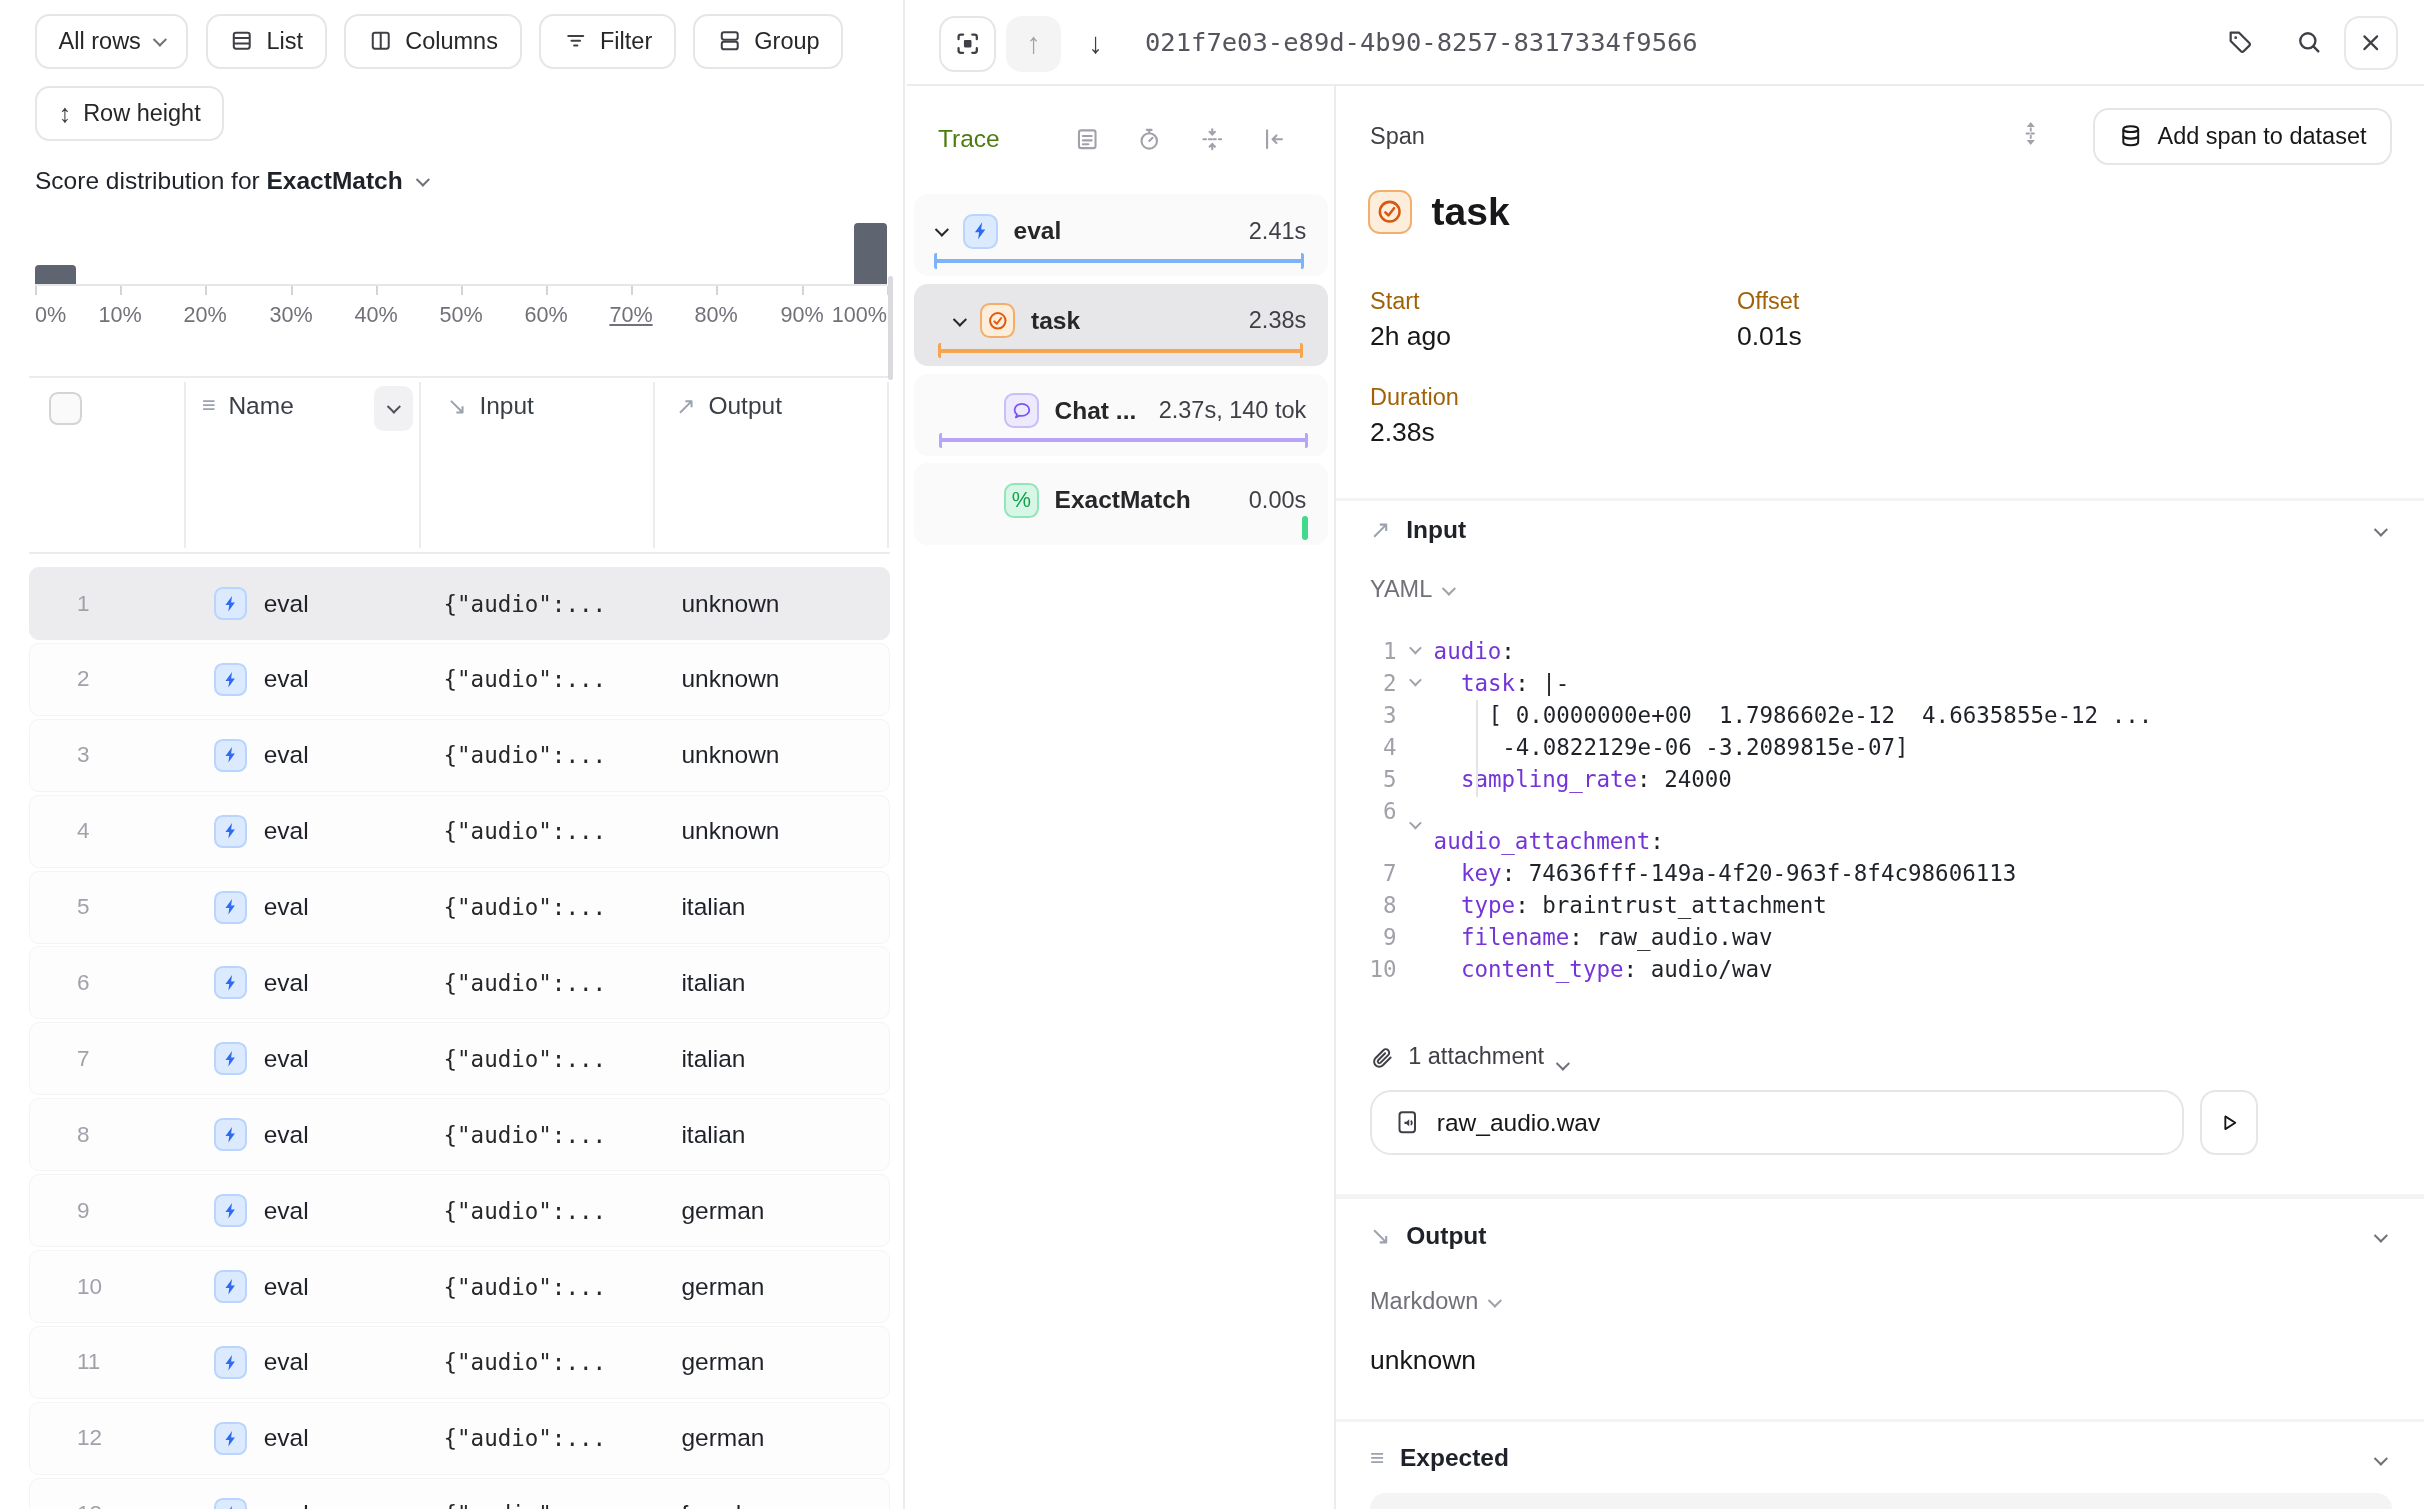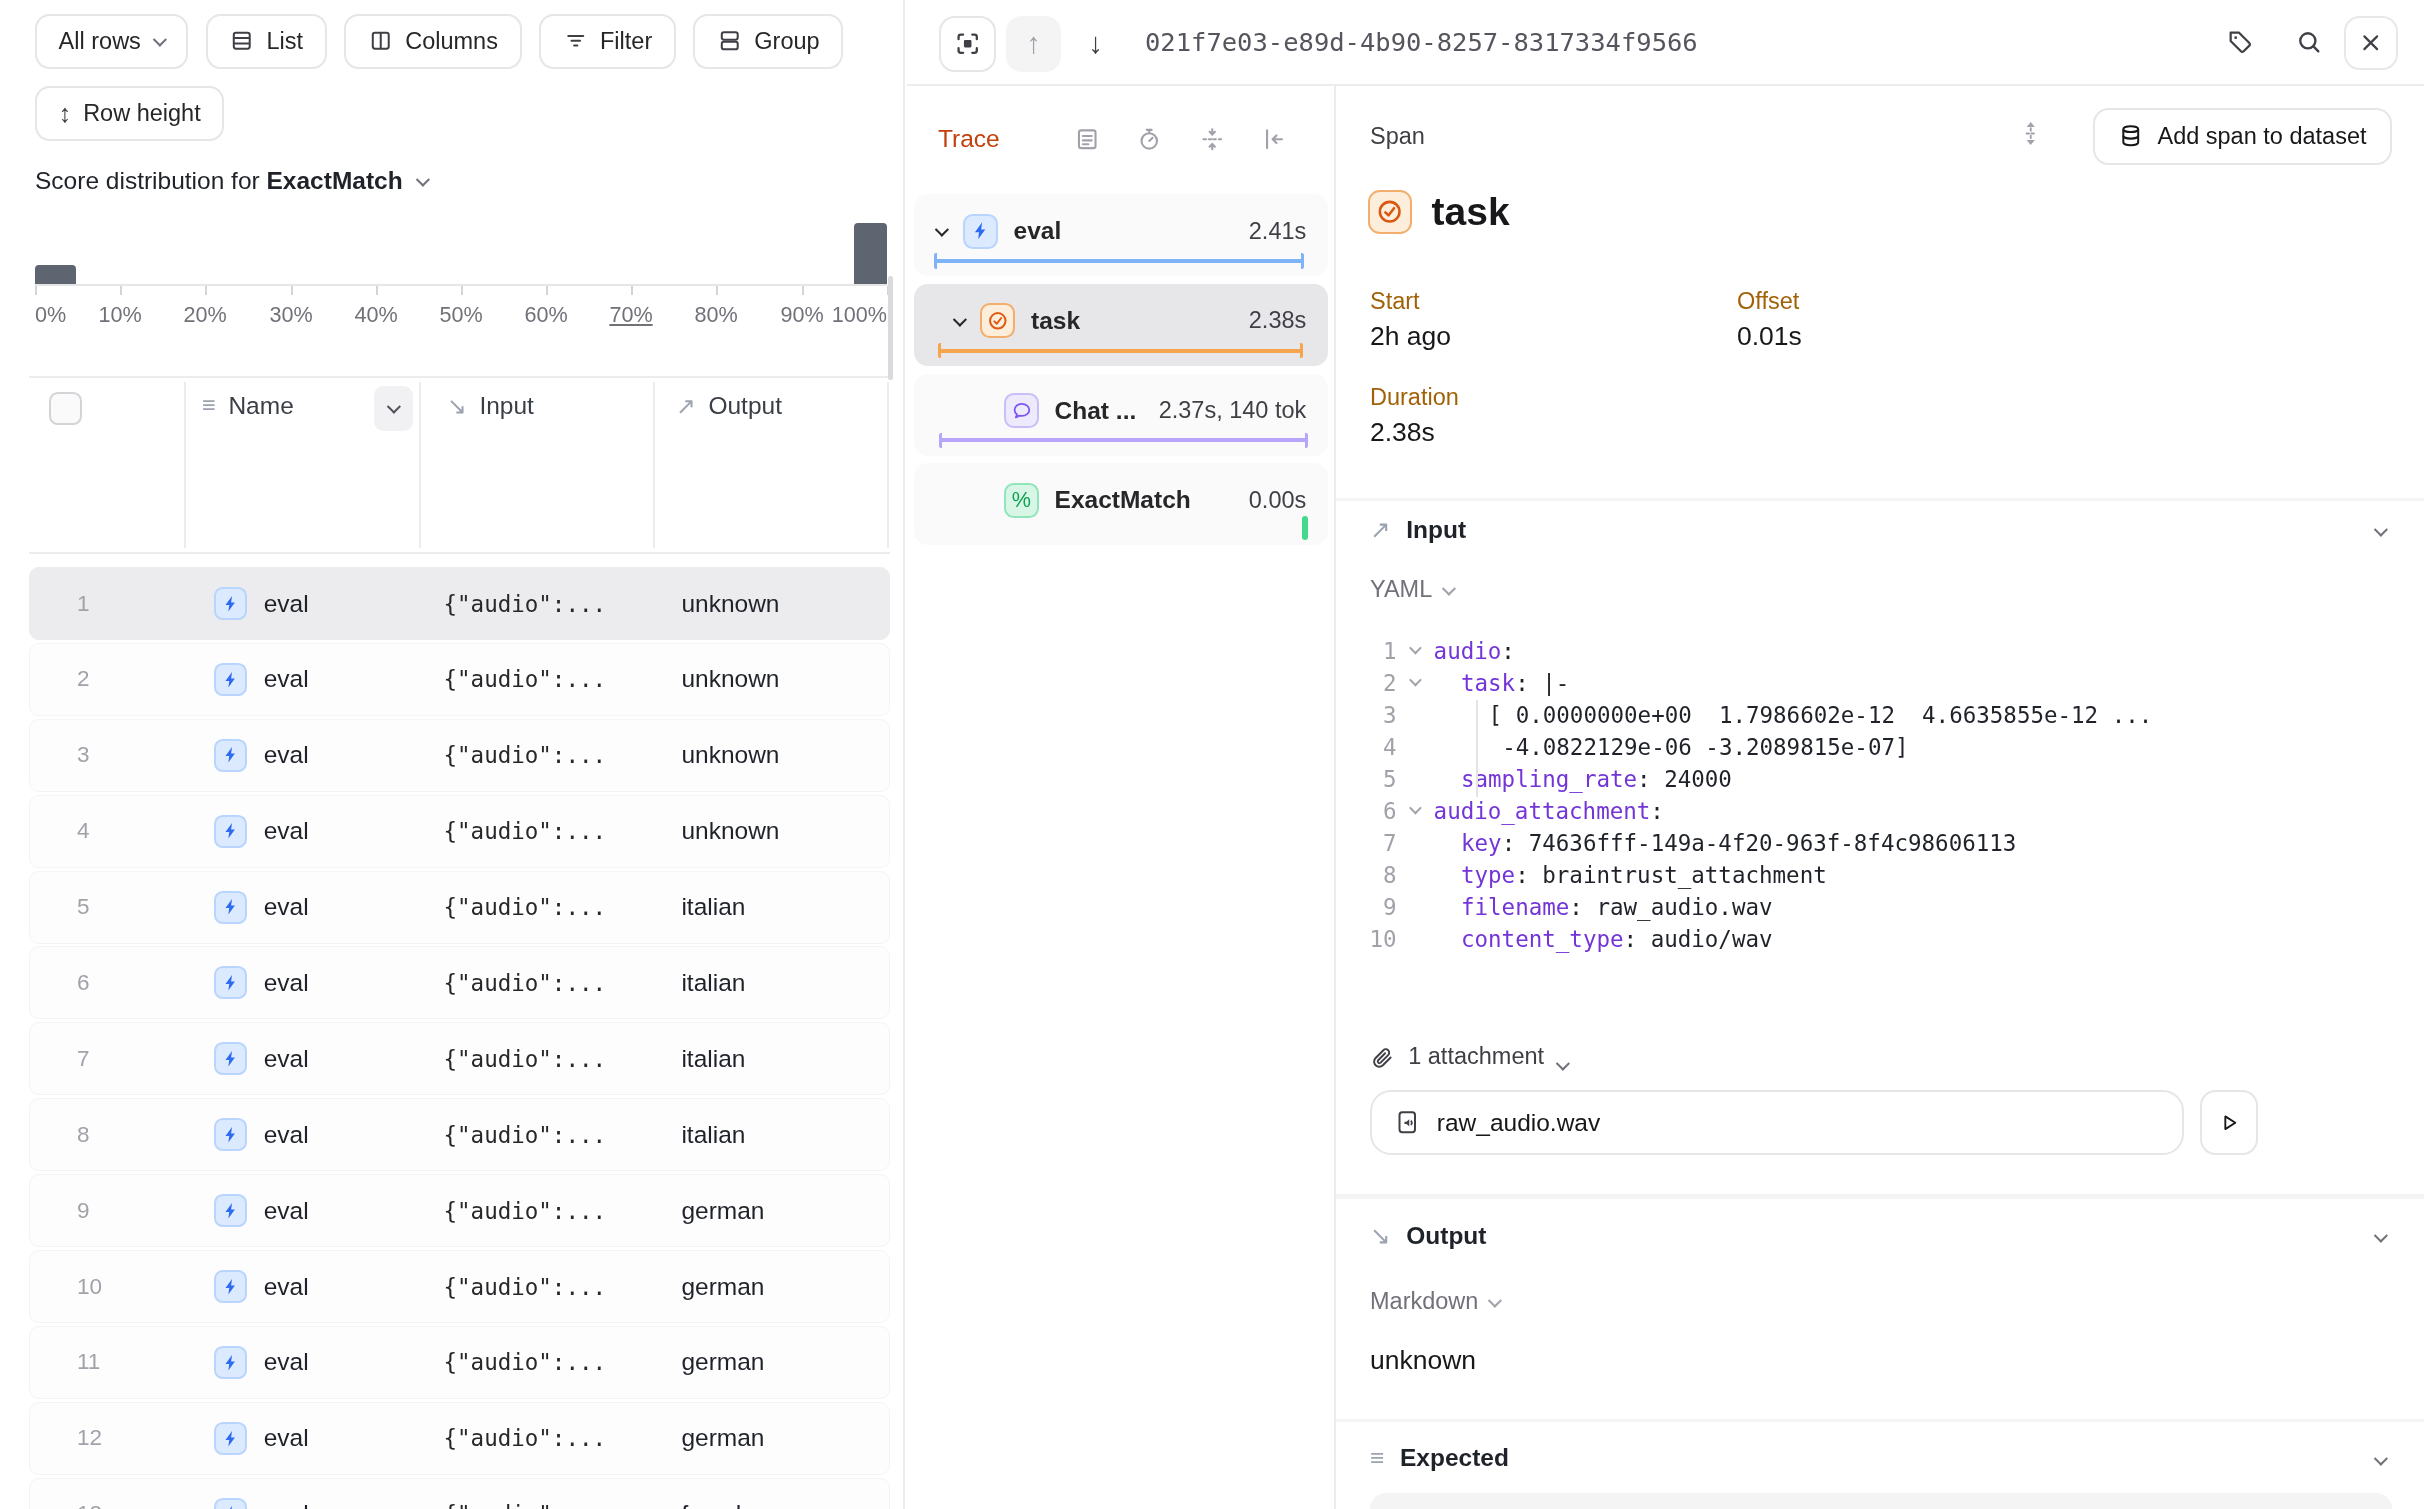--- a/index.html
+++ b/index.html
@@ -69,21 +69,21 @@
   .downbtn{position:absolute;left:164px;top:15.7px;width:49px;height:56px;display:flex;align-items:center;justify-content:center;
          color:#3f3f46;font-size:29px;cursor:pointer;}
   .traceid{position:absolute;left:238px;top:0;height:84px;display:flex;align-items:center;font-size:25.5px;color:#55555e;}
   .tagico{position:absolute;right:171px;top:28px;color:#3f3f46;cursor:pointer;}
   .searchico{position:absolute;right:102px;top:28px;color:#3f3f46;cursor:pointer;}
   .closebtn{position:absolute;right:27.4px;top:15.7px;width:54px;height:54px;border:2px solid #e8e8ea;border-radius:15.7px;
          display:flex;align-items:center;justify-content:center;color:#3f3f46;box-sizing:border-box;cursor:pointer;}
 
   
   .trace{position:absolute;left:907px;top:86px;width:429px;bottom:0;border-right:2px solid #ececee;box-sizing:border-box;}
-  .trace-title{position:absolute;left:31px;top:39px;font-size:24.5px;color:#c2410c;}
+  .trace-title{position:absolute;left:31px;top:39px;font-size:24.5px;color:#4d7c0f;}
   .thico{position:absolute;top:40px;color:#a1a1aa;cursor:pointer;}
   .tcards{position:absolute;left:6.9px;top:108px;width:414px;}
   .tcard{position:relative;height:82px;margin-bottom:7.8px;border-radius:13.7px;background:#fafafa;cursor:pointer;}
   .tcard.sel{background:#e7e7ea;}
   .tline{position:absolute;left:0;right:0;top:19.6px;display:flex;align-items:center;box-sizing:border-box;}
   .tchev{color:#27272a;margin-right:15.7px;flex:none;}
   .spanicon{width:35px;height:35px;border-radius:9.8px;border:2px solid;margin-right:15.7px;flex:none;
             display:flex;align-items:center;justify-content:center;box-sizing:border-box;font-size:21.6px;}
   .spanicon.blue{background:#dbeafe;border-color:#b9d4fd;color:#2f6bf0;}
   .spanicon.orange{background:#fdeedc;border-color:#f3ae6d;color:#df5a10;}
@@ -687,21 +687,21 @@
         <div class="cline">
     <span class="lnum">5</span>
     <span class="lfold"></span>
     <span class="lcode" style="padding-left: 27.4px;"><span class="ckey">sampling_rate</span><span class="crest">: 24000</span></span>
   </div>
         <div class="cline">
     <span class="lnum">6</span>
     <span class="lfold">
             <span class="chev"></span>
           </span>
-    <span class="lcode" style="padding-left: 0px;"><span class="ckey">audio_attachment</span><span class="crest">:</span></span>
+    <span class="lcode" style="padding-left: 0px; margin-top: 30px;"><span class="ckey">audio_attachment</span><span class="crest">:</span></span>
   </div>
         <div class="cline">
     <span class="lnum">7</span>
     <span class="lfold"></span>
     <span class="lcode" style="padding-left: 27.4px;"><span class="ckey">key</span><span class="crest">: 74636fff-149a-4f20-963f-8f4c98606113</span></span>
   </div>
         <div class="cline">
     <span class="lnum">8</span>
     <span class="lfold"></span>
     <span class="lcode" style="padding-left: 27.4px;"><span class="ckey">type</span><span class="crest">: braintrust_attachment</span></span>

